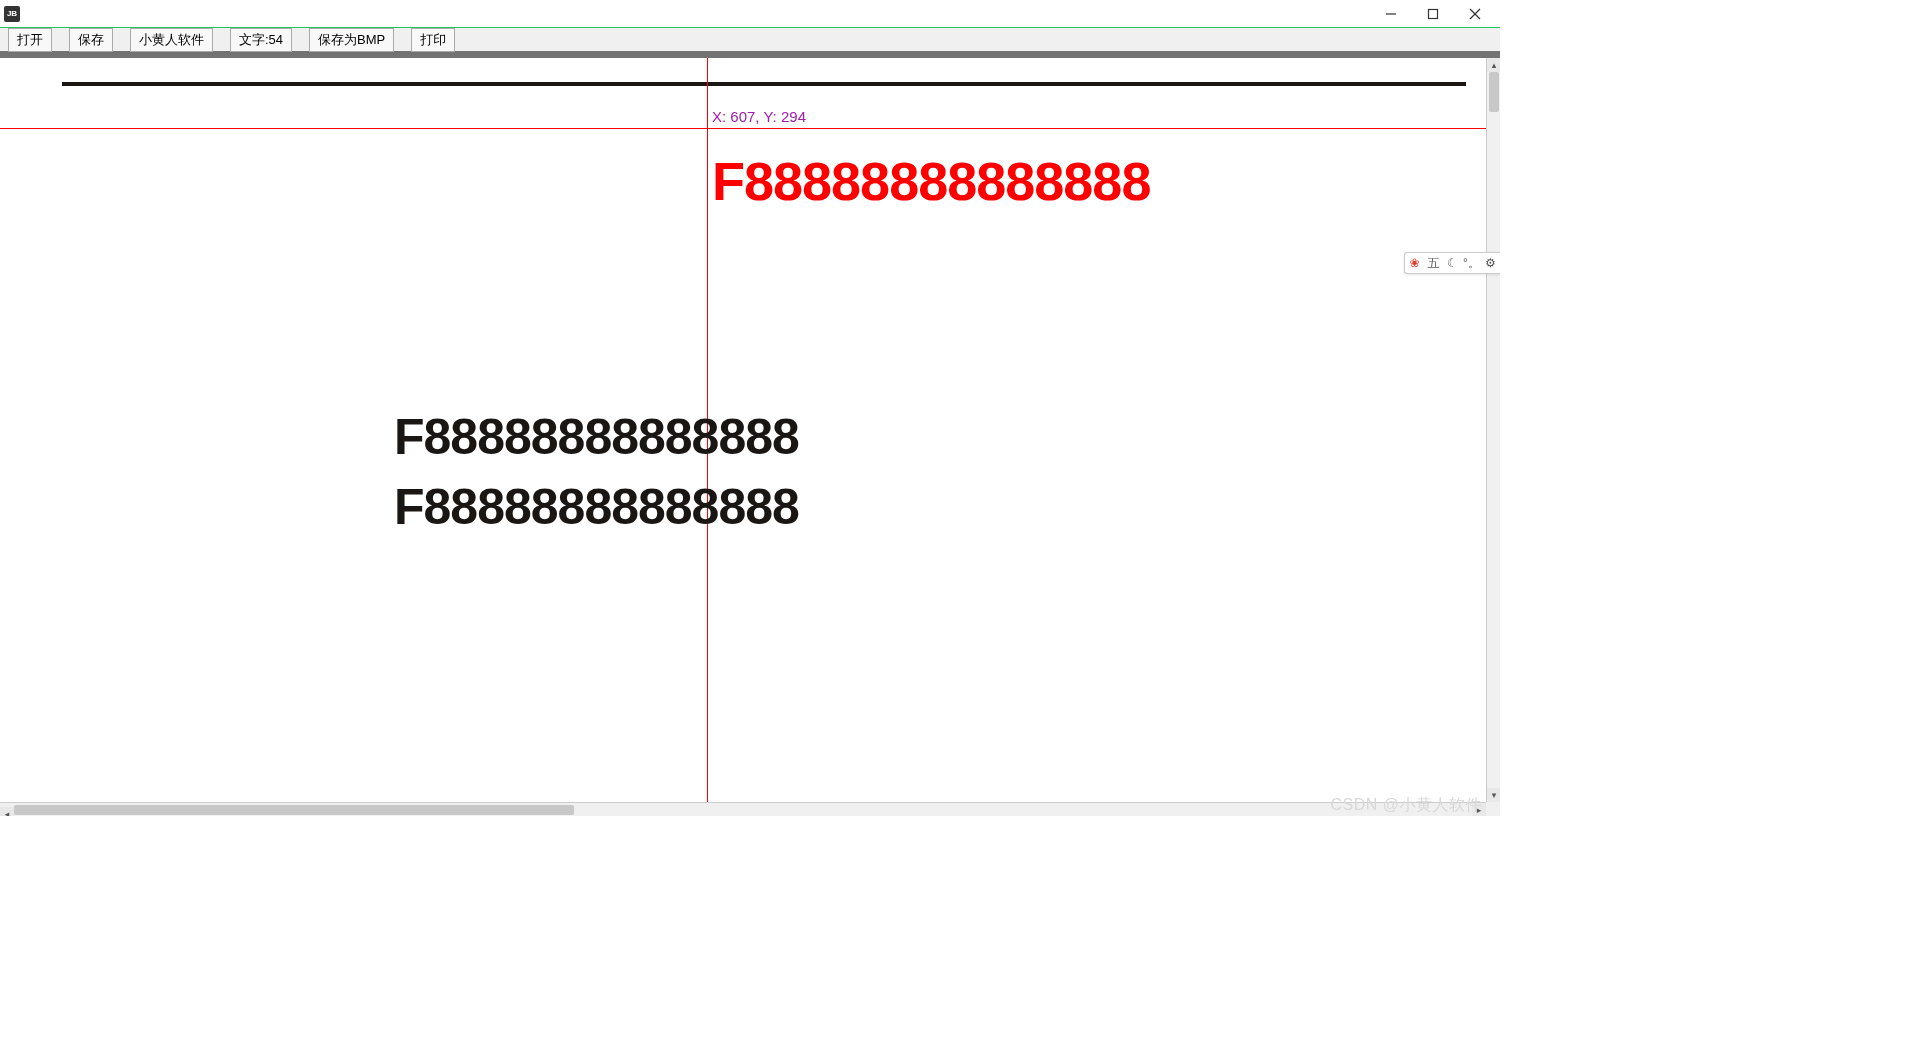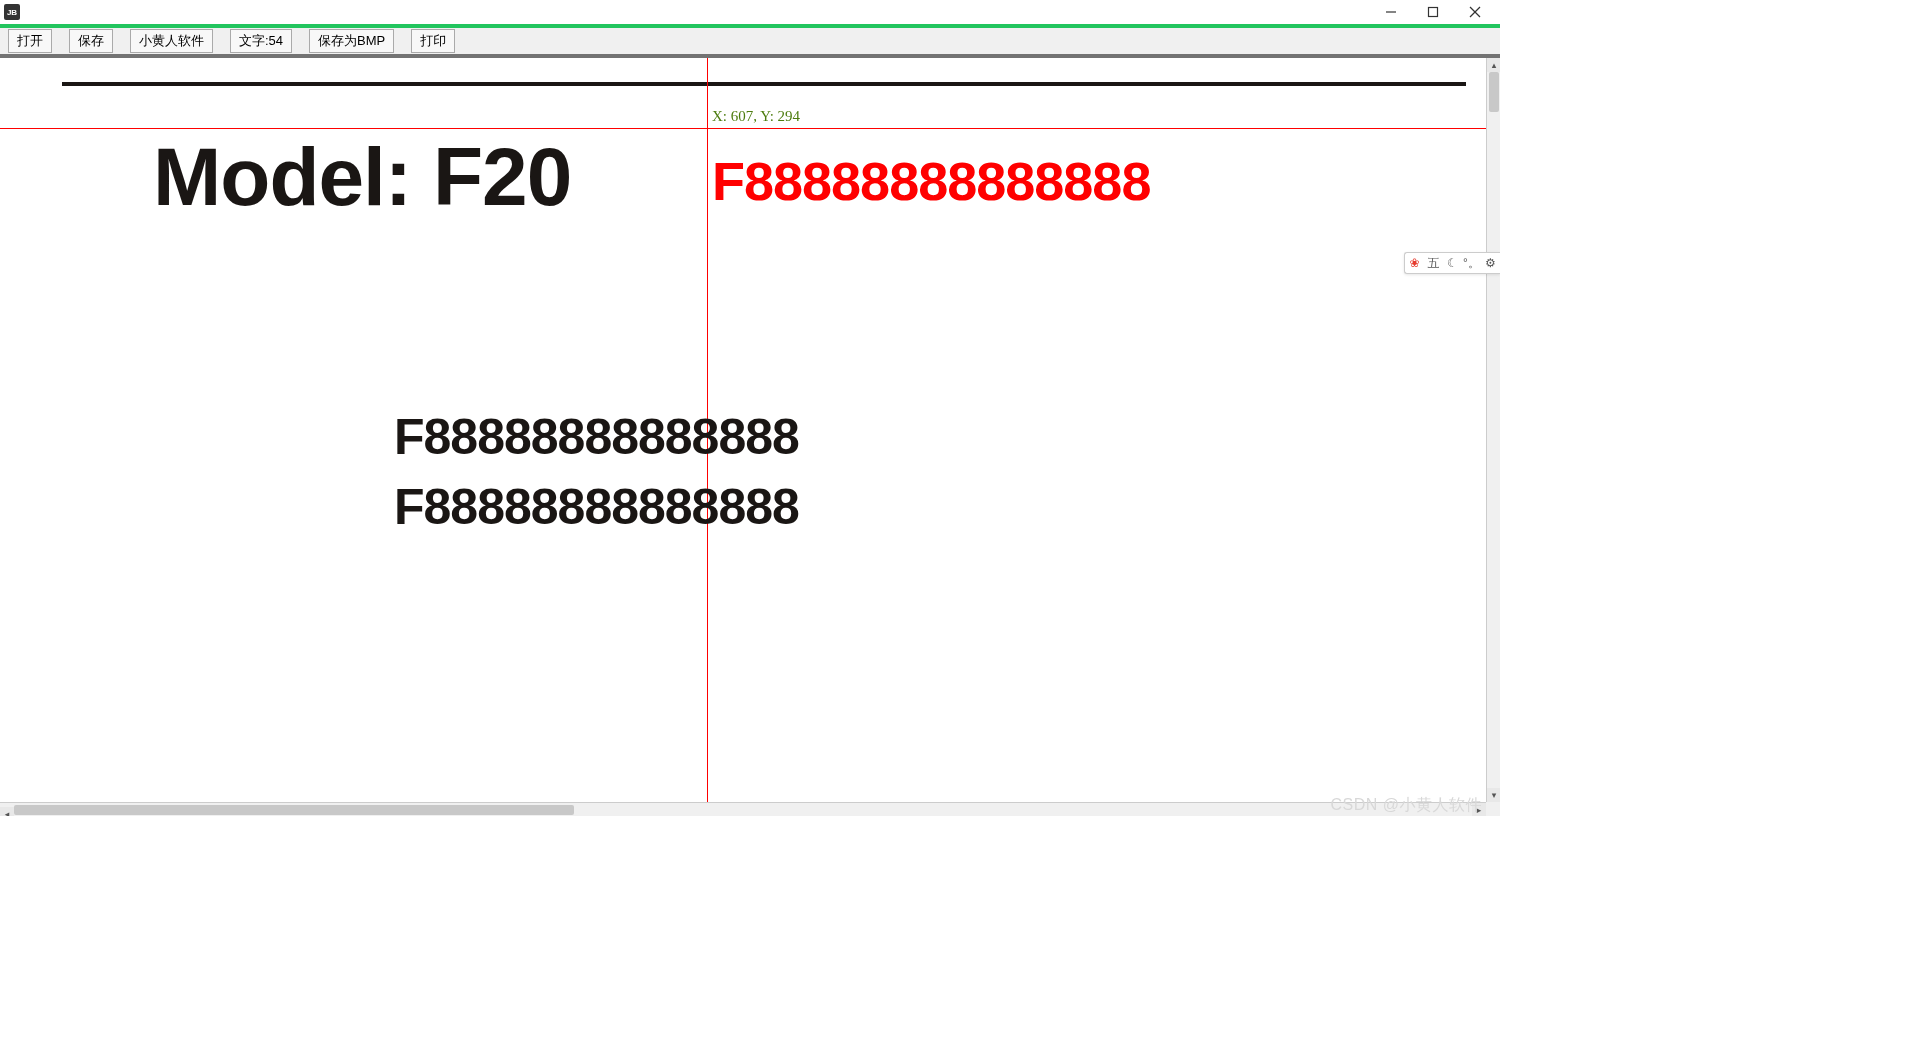--- a/index.html
+++ b/index.html
@@ -7,21 +7,21 @@
       font-family: "Microsoft YaHei", "SimSun", Arial, sans-serif;
       background: #fff;
       overflow: hidden;
       width: 1500px;
       height: 816px;
       position: relative;
     }
     .titlebar {
       height: 28px;
       background: #fff;
-      border-bottom: 4px solid #22c55e;
+      border-bottom: 1px solid #22c55e;
       display: flex;
       align-items: center;
       padding: 0 4px;
       font-size: 12px;
       color: #000;
     }
     .titlebar .app-icon {
       width: 16px; height: 16px;
       background: #333;
       color: #fff;
@@ -42,21 +42,21 @@
       justify-content: center;
       font-size: 14px;
       color: #333;
       cursor: default;
     }
     .win-btn svg { width: 12px; height: 12px; stroke: #333; stroke-width: 1.2; fill: none; }
 
     .toolbar {
       height: 30px;
       background: #f0f0f0;
-      border-bottom: 4px solid #737373;
+      border-bottom: 7px solid #737373;
       display: flex;
       align-items: center;
       padding: 2px 2px;
       gap: 2px;
     }
     .tbtn {
       height: 24px;
       padding: 0 8px;
       font-size: 13px;
       background: #f8f8f8;
@@ -105,22 +105,22 @@
       left: 0; right: 0;
       height: 1px;
       background: #ff0000;
       top: 70px;
     }
     .coord-label {
       position: absolute;
       left: 712px;
       top: 50px;
       font-size: 15px;
-      color: #4d7c0f;
-      font-family: Liberation Serif, serif;
+      color: #a21caf;
+      font-family: Liberation Sans, sans-serif;
     }
     .txt {
       position: absolute;
       font-family: "Arial Black", Arial, sans-serif;
       font-weight: 900;
       color: #1a1614;
       white-space: nowrap;
       letter-spacing: -1px;
     }
     .t-model { left: 153px; top: 72px; font-size: 82px; }
@@ -264,21 +264,20 @@
 
 <div class="work-area">
 
   <div class="canvas">
     <div class="hr-bar"></div>
 
     <div class="crosshair-v"></div>
     <div class="crosshair-h"></div>
     <div class="coord-label">X: 607, Y: 294</div>
 
-    <div class="txt t-model">Model: F20</div>
 
 
     <div class="txt t-selected">F88888888888888</div>
     <div class="txt t-serial1">F88888888888888</div>
     <div class="txt t-serial2">F88888888888888</div>
   </div>
 
   <div class="vscroll">
     <div class="arrow">▴</div>
     <div class="thumb"></div>

